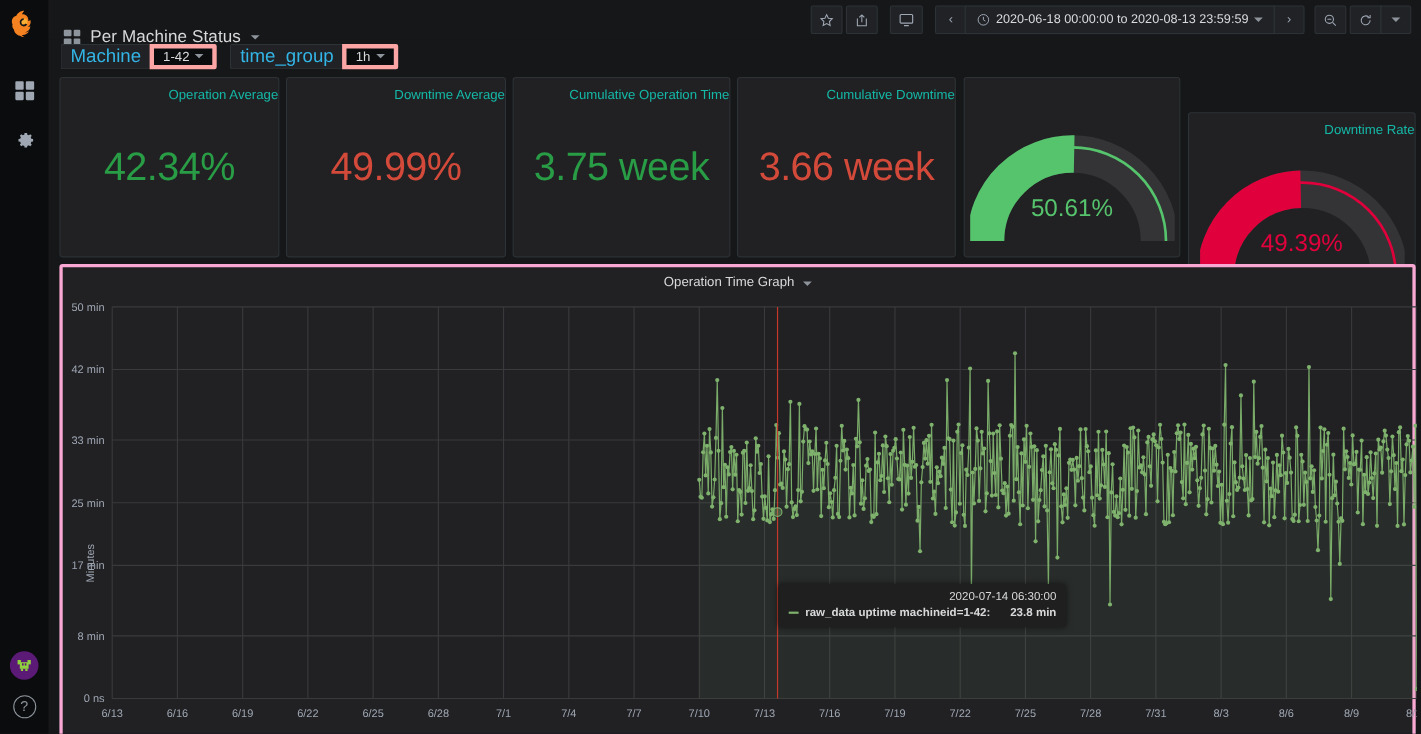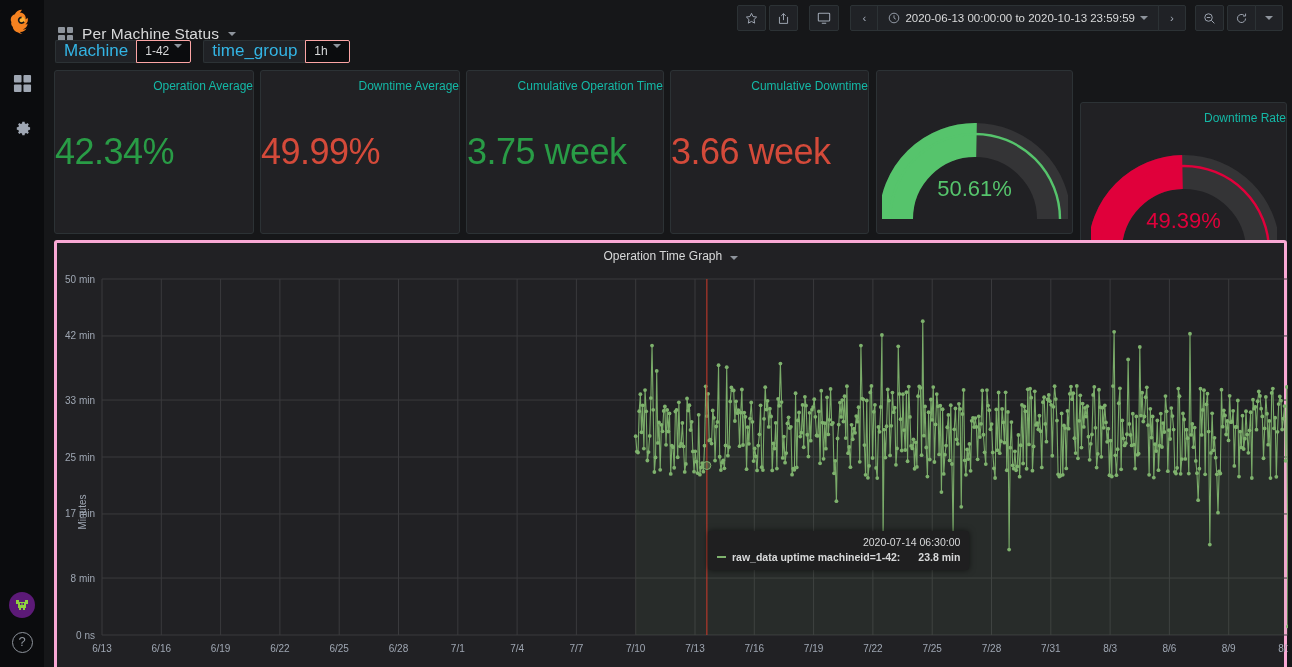--- a/index.html
+++ b/index.html
@@ -59,39 +59,39 @@
 
   
   .submenu { position:absolute; left:44px; top:36px; right:0; height:30px; display:flex; align-items:center; padding-left:11px; gap:12px; }
   .var { display:flex; align-items:center; }
   .var-label {
     background:#202226; border:1px solid #2c3235; border-right:none;
     color:#33b5e5; font-size:17px; padding:3px 8px; border-radius:2px 0 0 2px; height:23px;
     display:flex; align-items:center;text-align:right;
   }
   .var-value {
-    background:#0b0c0e; border:1px solid #fca5a5;
+    background:#0b0c0e; border:4px solid #fca5a5;
     color:#d8d9da; font-size:12px; padding:3px 8px; border-radius:0 2px 2px 0; height:23px;
-    display:flex; align-items:flex-start; gap:5px;
+    display:flex; align-items:center; gap:5px;
   }
 
   
   .panel {
     position:absolute; background:#212124;
     border:1px solid #2c3235; border-radius:3px;
   }
   .panel-title {
     text-align:right; color:#14b8a6; font-size:12px;
     padding-top:8px; height:24px;
   }
 
   
   .stat-value {
     position:absolute; left:0; right:0; top:50%; transform:translateY(-50%);
-    font-size:36px; font-weight:500; letter-spacing:-.5px;
+    text-align:center; font-size:36px; font-weight:500; letter-spacing:-.5px;
   }
   .green { color:#299c46; }
   .red   { color:#d44a3a; }
 
   
   .gauge-wrap { position:absolute; left:0; right:0; top:22px; bottom:4px; display:flex; align-items:center; justify-content:center; }
   .gauge-val { position:absolute; width:100%; text-align:center; top:61%; font-size:22px; font-weight:500; }
 
   
   .graph-panel { position:absolute; left:54px; top:240px; width:1233px; height:521px; background:#212124; border:3px solid #f9a8d4; border-radius:3px; }
@@ -194,21 +194,21 @@
           </svg>
       </div>
 
       <div class="nav-group" style="margin-left:8px;">
         <div class="nav-btn">‹</div>
         <div class="nav-btn time-btn">
           <svg width="12" height="12" viewBox="0 0 16 16">
               <circle cx="8" cy="8" r="6.4" fill="none" stroke="#9fa7b3" stroke-width="1.2"></circle>
               <path d="M8 4.4V8l2.4 1.6" fill="none" stroke="#9fa7b3" stroke-width="1.2"></path>
             </svg>
-          <span>2020-06-13 00:00:00 to 2020-10-13 23:59:59</span>
+          <span>2020-06-18 00:00:00 to 2020-08-13 23:59:59</span>
           <span class="caret"></span>
         </div>
         <div class="nav-btn">›</div>
       </div>
 
       <div class="nav-btn" style="margin-left:6px;">
         <svg width="13" height="13" viewBox="0 0 16 16">
             <circle cx="6.8" cy="6.8" r="4.6" fill="none" stroke="#9fa7b3" stroke-width="1.2"></circle>
             <path d="M4.6 6.8h4.4M10.3 10.3L14 14" stroke="#9fa7b3" stroke-width="1.2"></path>
           </svg>

